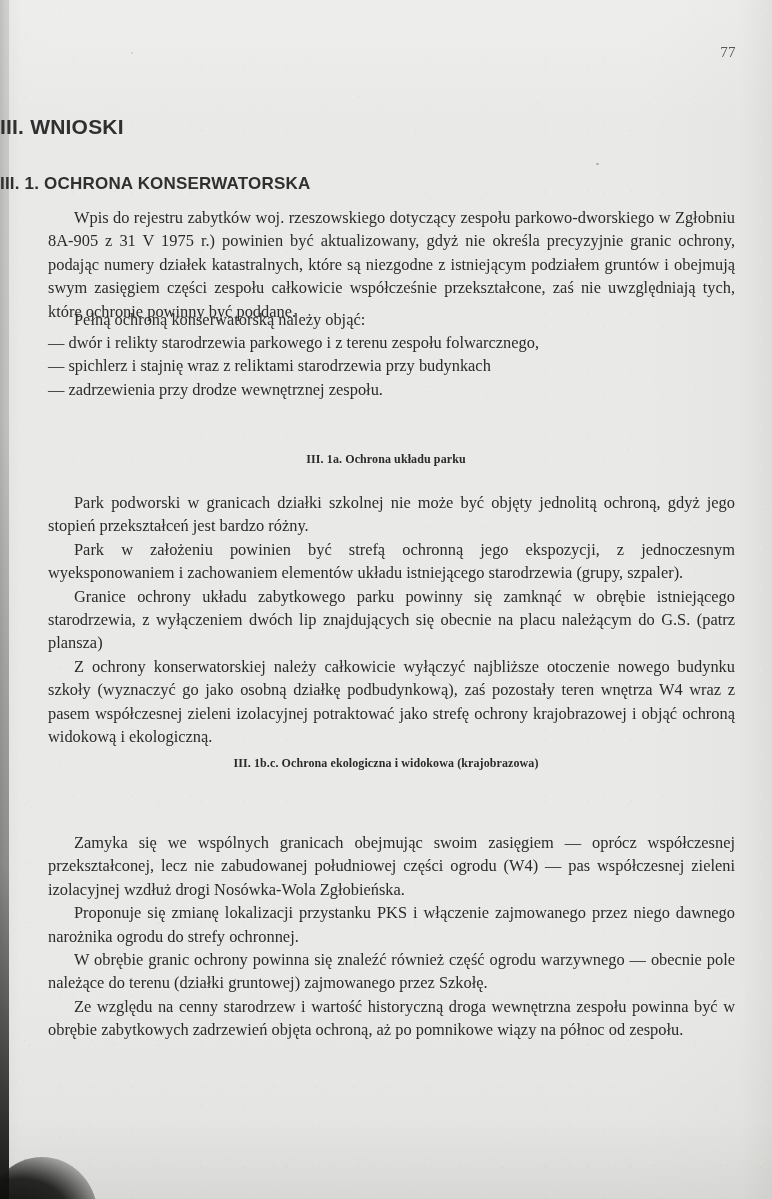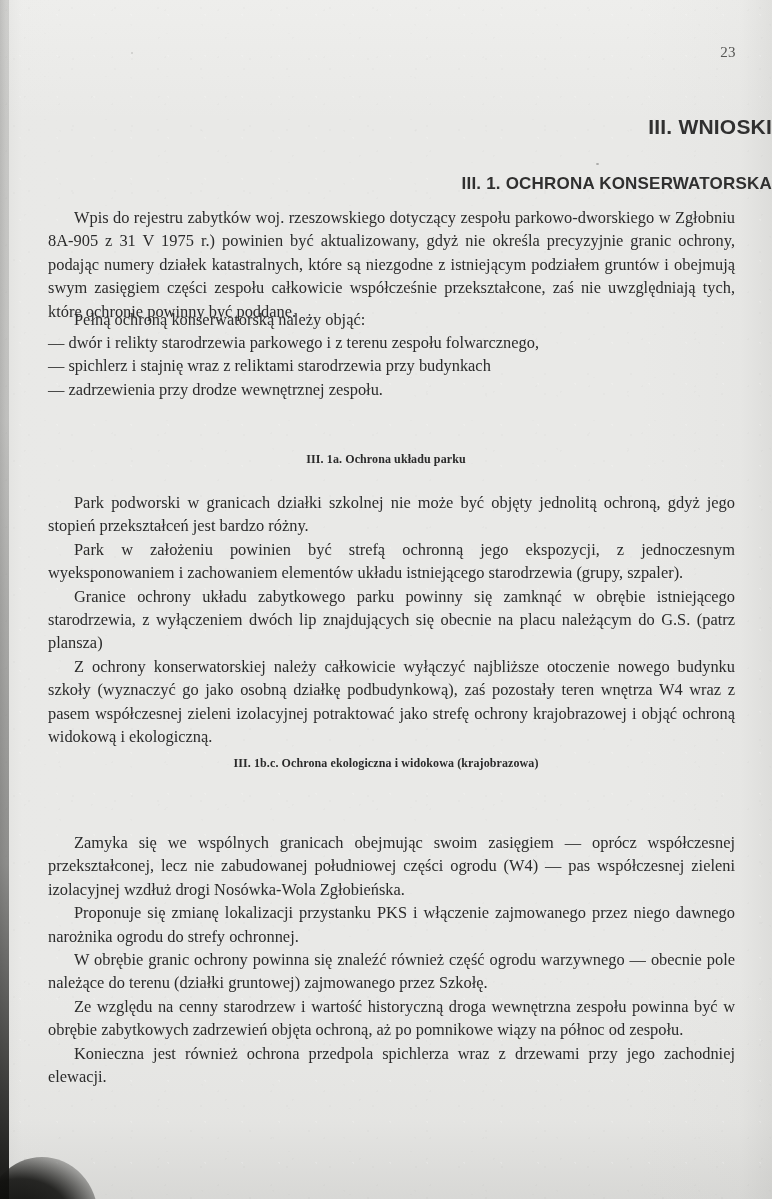--- a/index.html
+++ b/index.html
@@ -110,21 +110,21 @@
     font-size: 15px;
     color: #555553;
     letter-spacing: .4px;
   }
 
   
   .h-main,
   .h-sub1 {
     font-family: "Liberation Sans", "DejaVu Sans", sans-serif;
     font-weight: bold;
-    text-align: right;
+    text-align: left;
     color: #303030;
     letter-spacing: .2px;
   }
 
   .h-main {
     position: absolute;
     left: 0; right: 0;
     top: 101px;
     font-size: 21px;
   }
@@ -189,21 +189,21 @@
 <body>
 
 <div class="page">
 
   <div class="grain"></div>
   <div class="edge-left"></div>
   <div class="edge-corner"></div>
   <div class="speck" style="left:596px; top:163px;"></div>
   <div class="speck" style="left:131px; top:52px; width:2px; height:2px; opacity:.5;"></div>
 
-  <div class="folio">23</div>
+  <div class="folio">77</div>
 
   <h1 class="h-main">III. WNIOSKI</h1>
 
   <h2 class="h-sub1">III. 1. OCHRONA KONSERWATORSKA</h2>
 
   <div class="content">
 
     <div class="block" id="para-wpis">
       <p>Wpis do rejestru zabytków woj. rzeszowskiego dotyczący zespołu parkowo-dworskiego w Zgłobniu 8A-905 z 31 V 1975 r.) powinien być aktualizowany, gdyż nie określa precyzyjnie granic ochrony, podając numery działek katastralnych, które są niezgodne z istniejącym podziałem gruntów i obejmują swym zasięgiem części zespołu całkowicie współcześnie przekształcone, zaś nie uwzględniają tych, które ochronie powinny być poddane.</p>
     </div>
@@ -223,21 +223,20 @@
       <p>Park w założeniu powinien być strefą ochronną jego ekspozycji, z jednoczesnym wyeksponowaniem i zachowaniem elementów układu istniejącego starodrzewia (grupy, szpaler).</p>
       <p>Granice ochrony układu zabytkowego parku powinny się zamknąć w obrębie istniejącego starodrzewia, z wyłączeniem dwóch lip znajdujących się obecnie na placu należącym do G.S. (patrz plansza)</p>
       <p>Z ochrony konserwatorskiej należy całkowicie wyłączyć najbliższe otoczenie nowego budynku szkoły (wyznaczyć go jako osobną działkę podbudynkową), zaś pozostały teren wnętrza W4 wraz z pasem współczesnej zieleni izolacyjnej potraktować jako strefę ochrony krajobrazowej i objąć ochroną widokową i ekologiczną.</p>
     </div>
 
     <div class="block" id="block-zamyka">
       <p>Zamyka się we wspólnych granicach obejmując swoim zasięgiem — oprócz współczesnej przekształconej, lecz nie zabudowanej południowej części ogrodu (W4) — pas współczesnej zieleni izolacyjnej wzdłuż drogi Nosówka-Wola Zgłobieńska.</p>
       <p>Proponuje się zmianę lokalizacji przystanku PKS i włączenie zajmowanego przez niego dawnego narożnika ogrodu do strefy ochronnej.</p>
       <p>W obrębie granic ochrony powinna się znaleźć również część ogrodu warzywnego — obecnie pole należące do terenu (działki gruntowej) zajmowanego przez Szkołę.</p>
       <p>Ze względu na cenny starodrzew i wartość historyczną droga wewnętrzna zespołu powinna być w obrębie zabytkowych zadrzewień objęta ochroną, aż po pomnikowe wiązy na północ od zespołu.</p>
-      <p>Konieczna jest również ochrona przedpola spichlerza wraz z drzewami przy jego zachodniej elewacji.</p>
     </div>
 
   </div>
 
   <h3 class="h-sub2 a">III. 1a. Ochrona układu parku</h3>
   <h3 class="h-sub2 bc">III. 1b.c. Ochrona ekologiczna i widokowa (krajobrazowa)</h3>
 
 </div>
 
 </body></html>

